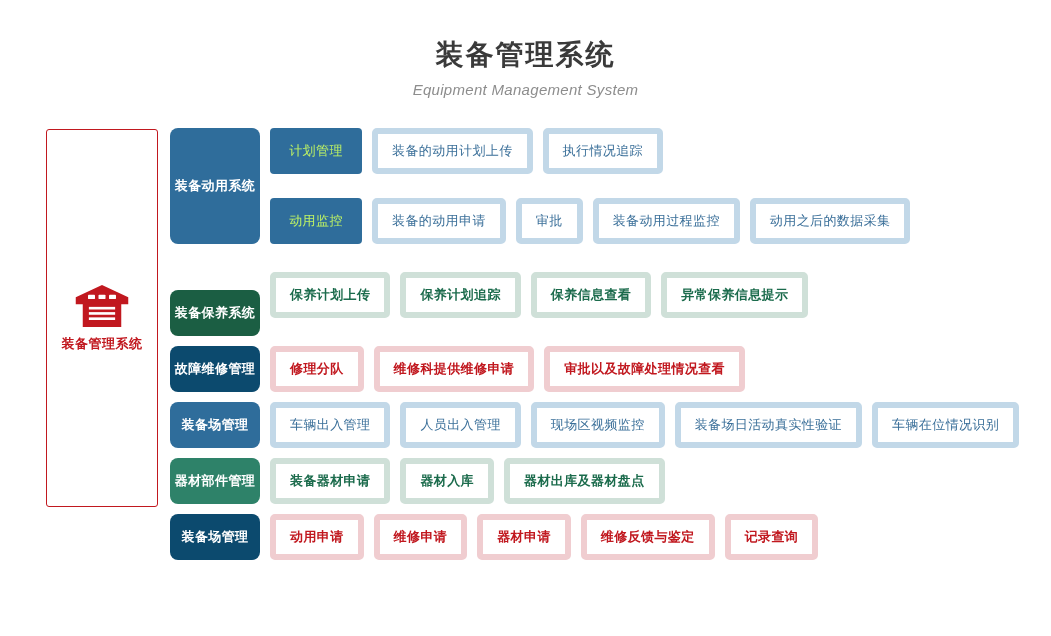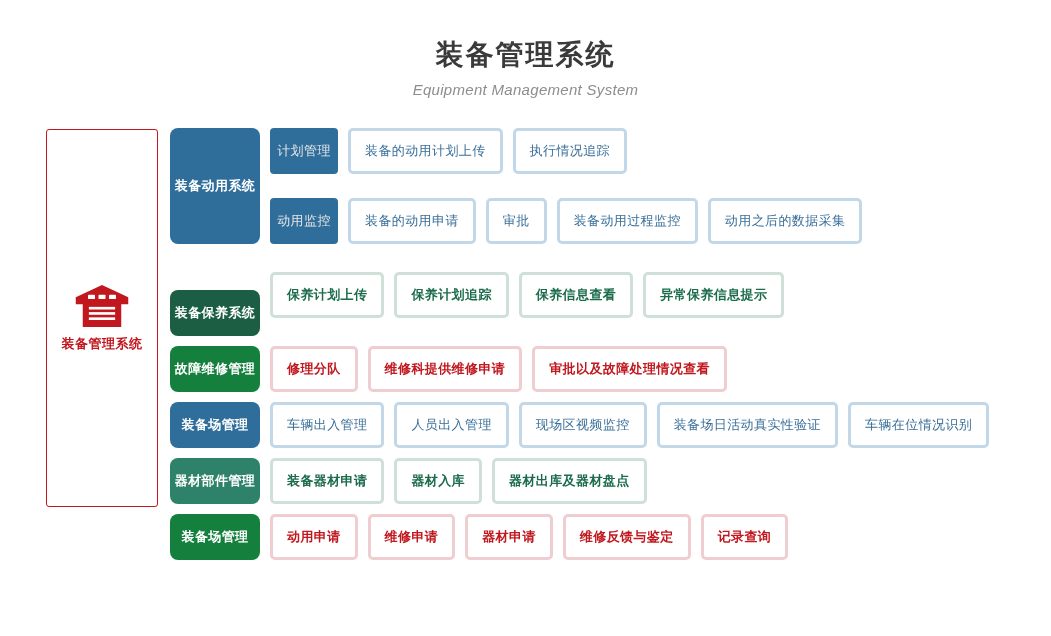--- a/index.html
+++ b/index.html
@@ -94,60 +94,60 @@
     display: flex;
     align-items: center;
     justify-content: center;
     flex: none;
     box-sizing: border-box;
     white-space: nowrap;
   }
   .cat.blue  { background: #2f6d9b; }
   .cat.green { background: #1b5e43; margin-top: 36px; }
   .cat.teal  { background: #2e8269; }
-  .cat.red   { background: #15803d; }
+  .cat.red   { background: #0c4a6e; }
 
   
   .rows {
     display: flex;
     flex-direction: column;
     justify-content: center;
     margin-left: 10px;
   }
   .rows .row + .row { margin-top: 24px; }
 
   .row {
     display: flex;
     align-items: stretch;
   }
   .row > * + * { margin-left: 10px; }
 
   
   .subcat {
-    width: 68px;
+    width: 92px;
     height: 46px;
     border-radius: 4px;
-    color: #e5e5e5;
+    color: #bef264;
     font-size: 13px;
     letter-spacing: 0.4px;
     display: flex;
     align-items: center;
     justify-content: center;
     flex: none;
     box-sizing: border-box;
     white-space: nowrap;
   }
   .subcat.blue { background: #2f6d9b; }
 
   
   .leaf {
     height: 46px;
     border-radius: 5px;
     background: #ffffff;
-    border: 3px solid #a21caf;
+    border: 6px solid #a21caf;
     display: flex;
     align-items: center;
     justify-content: center;
     padding: 0 14px;
     font-size: 13px;
     letter-spacing: 0.4px;
     box-sizing: border-box;
     white-space: nowrap;
     flex: none;
   }

